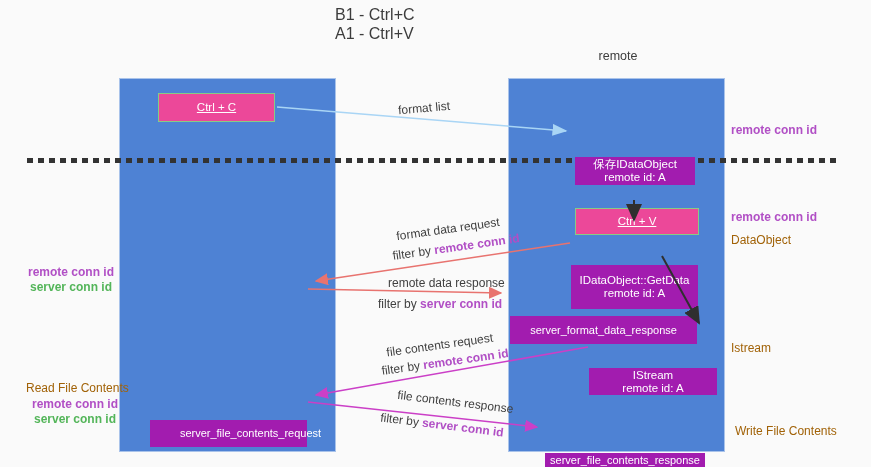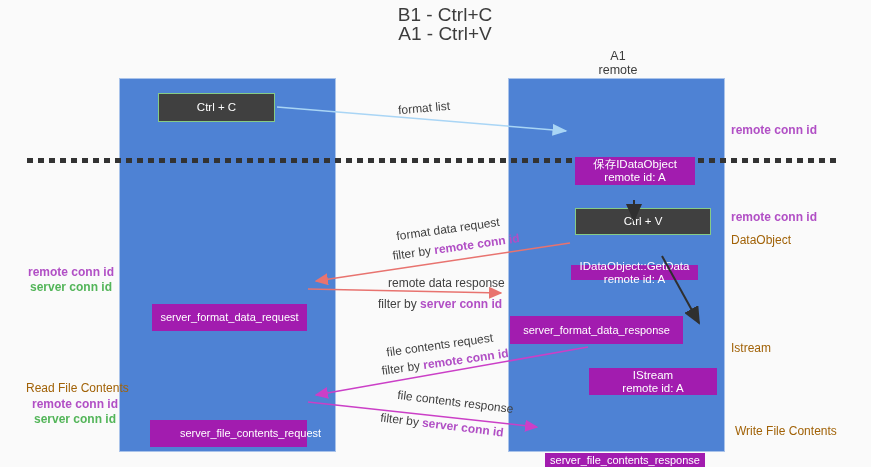--- a/index.html
+++ b/index.html
@@ -1,80 +1,76 @@
 <!DOCTYPE html>
 <html><head>
 <meta charset="utf-8">
 <style>
   html,body{margin:0;padding:0;}
   body{font-family:"Liberation Sans","DejaVu Sans",sans-serif;background:#f3f3f3;}
   .stage{position:relative;width:871px;height:467px;background:#fafafa;overflow:hidden;}
-  .title{position:absolute;left:335px;top:5px;width:220px;text-align:center;
-         font-size:19px;line-height:19px;color:#3c3c3c;}
+  .title{position:absolute;left:335px;top:5px;width:220px;
+         font-size:16px;line-height:19px;color:#3c3c3c;}
   .lane{position:absolute;top:78px;height:374px;width:217px;background:#4E82D4;
         border:1px solid #a9c3ea;box-sizing:border-box;}
   .lane-header{position:absolute;top:49px;width:140px;text-align:center;
                font-size:12.5px;line-height:14px;color:#3c3c3c;}
   .node{position:absolute;display:flex;flex-direction:column;align-items:center;
         justify-content:center;color:#fff;text-align:center;font-size:11.5px;
         line-height:13px;box-sizing:border-box;}
   .node.orange{background:#a21caf;margin-top:37px;}
-  .node.green{background:#404040;border:1px solid #86cc86;}
+  .node.green{background:#ec4899;border:1px solid #86cc86;text-decoration:underline;}
   .dashed-line{position:absolute;left:27px;top:158px;width:812px;height:5px;
         background:repeating-linear-gradient(90deg,#333 0 6px,transparent 6px 11px);}
   .edge-label{position:absolute;font-size:12px;color:#3f3f3f;white-space:nowrap;
         transform-origin:center center;}
   .side-label{position:absolute;font-size:12px;white-space:nowrap;color:#a16207;}
   .purple{color:#B14FC5;font-weight:bold;}
   .greentx{color:#53B559;font-weight:bold;}
   .arrows{position:absolute;left:0;top:0;pointer-events:none;}
 </style>
 </head>
 <body>
 
 <div class="stage">
 
   <div class="title">
     <div>B1 - Ctrl+C</div>
     <div>A1 - Ctrl+V</div>
   </div>
 
   <div class="lane-header" style="left:548px;">
-    <div>A1</div>
     <div>remote</div>
   </div>
 
   <div class="lane" style="left:119px;"></div>
   <div class="lane" style="left:508px;"></div>
 
   <div class="dashed-line"></div>
 
   <div class="node green" style="left:158px;top:93px;width:117px;height:29px;">
     <span>Ctrl + C</span>
   </div>
 
   <div class="node orange" style="left:575px;top:120px;width:120px;height:28px;">
     <span>保存IDataObject</span>
     <span>remote id: A</span>
   </div>
 
-  <div class="node green" style="left:575px;top:187px;width:136px;height:27px;margin-top:21px;">
+  <div class="node green" style="left:575px;top:187px;width:124px;height:27px;margin-top:21px;">
     <span>Ctrl + V</span>
   </div>
 
-  <div class="node orange" style="left:571px;top:228px;width:127px;height:15px;">
+  <div class="node orange" style="left:571px;top:228px;width:127px;height:44px;">
     <span>IDataObject::GetData</span>
     <span>remote id: A</span>
   </div>
 
-  <div class="node orange" style="left:152px;top:267px;width:155px;height:27px;font-size:11px;">
-    <span>server_format_data_request</span>
-  </div>
 
-  <div class="node orange" style="left:510px;top:279px;width:173px;height:28px;font-size:11px;">
+  <div class="node orange" style="left:510px;top:279px;width:187px;height:28px;font-size:11px;">
     <span>server_format_data_response</span>
   </div>
 
   <div class="node orange" style="left:589px;top:331px;width:128px;height:27px;">
     <span>IStream</span>
     <span>remote id: A</span>
   </div>
 
   <div class="node orange" style="left:150px;top:383px;width:157px;height:27px;font-size:11px;padding-left:44px;">
     <span>server_file_contents_request</span>

